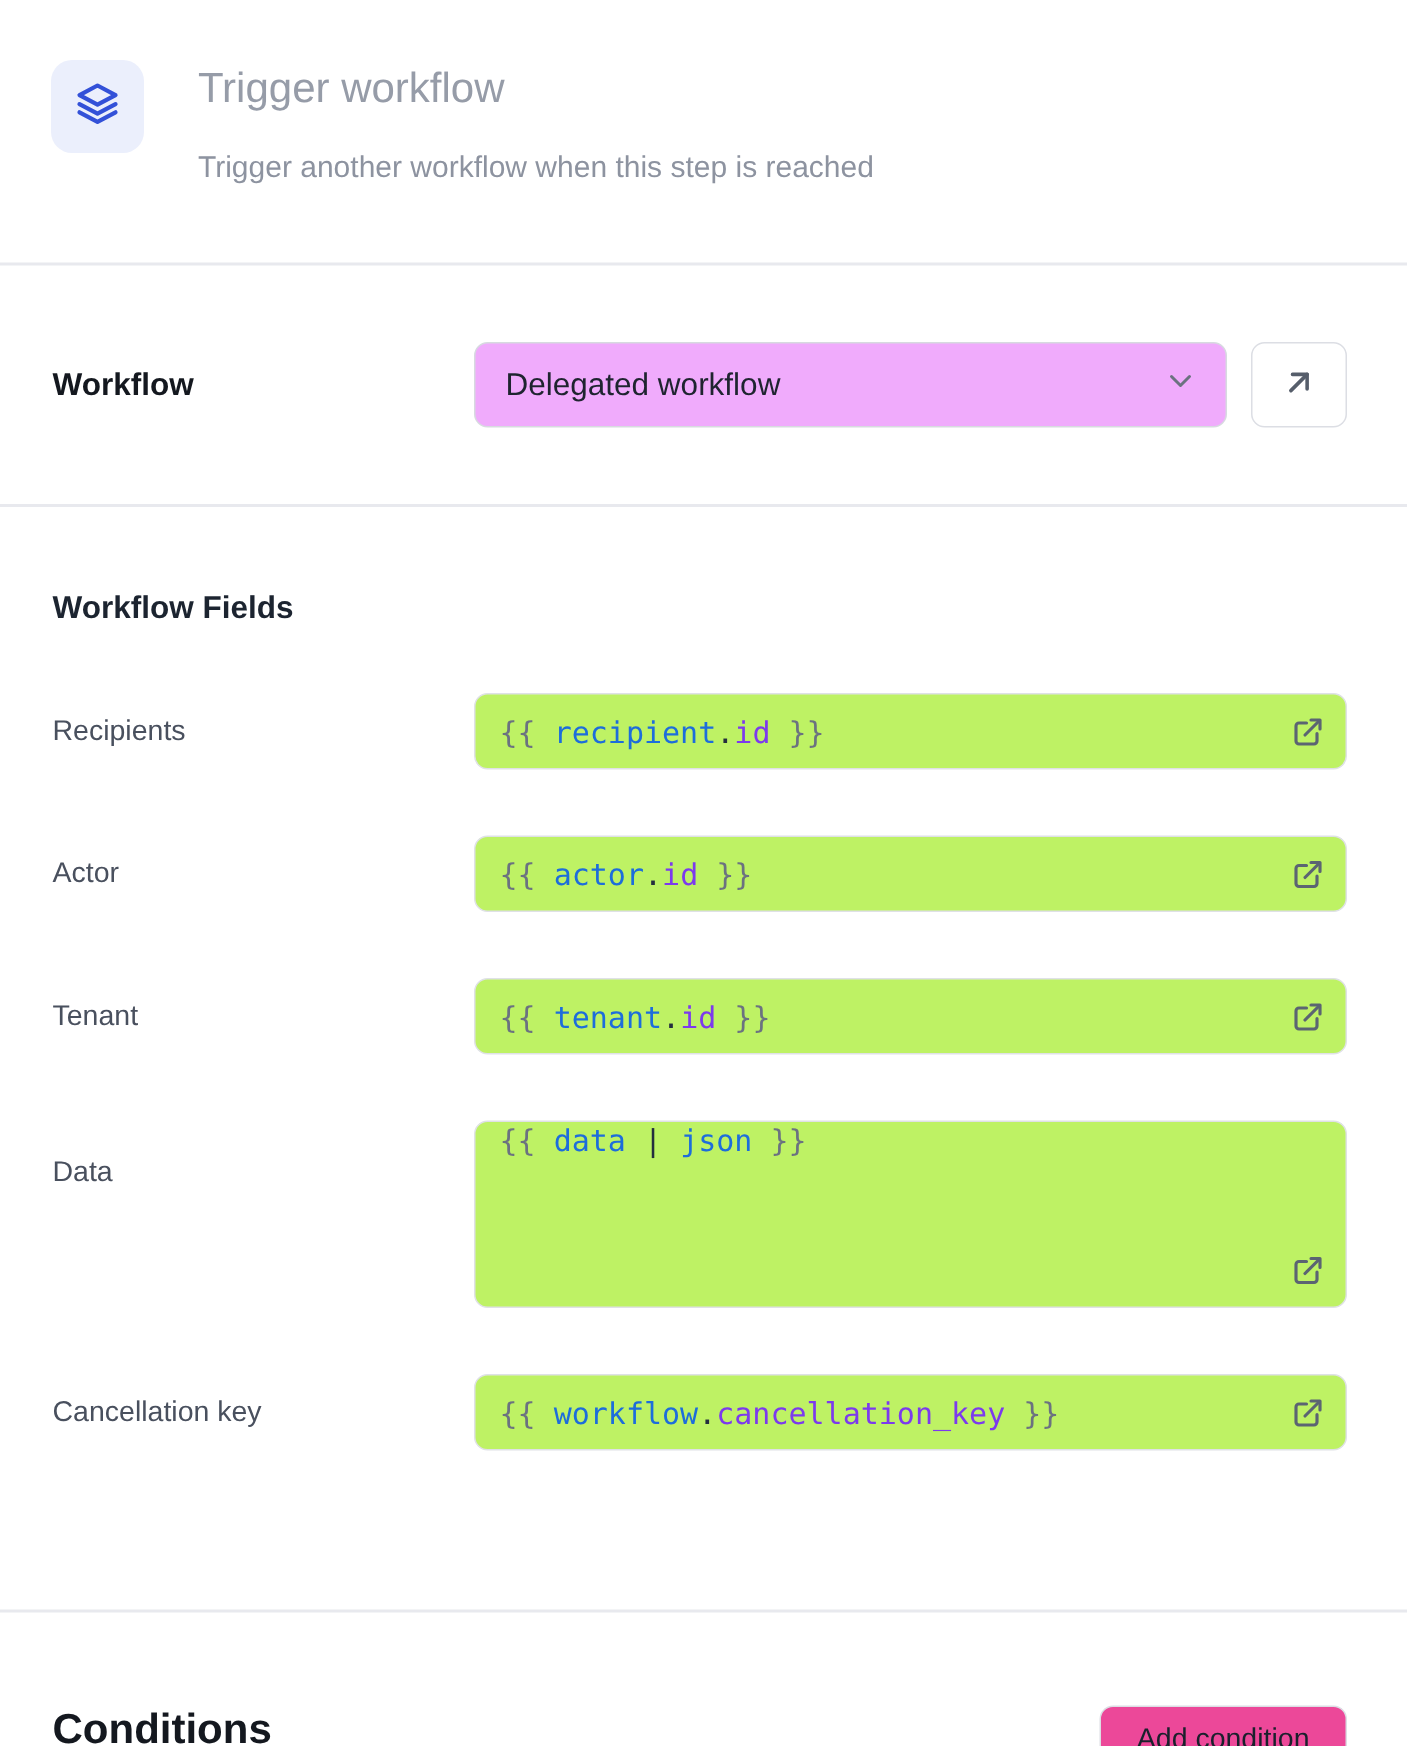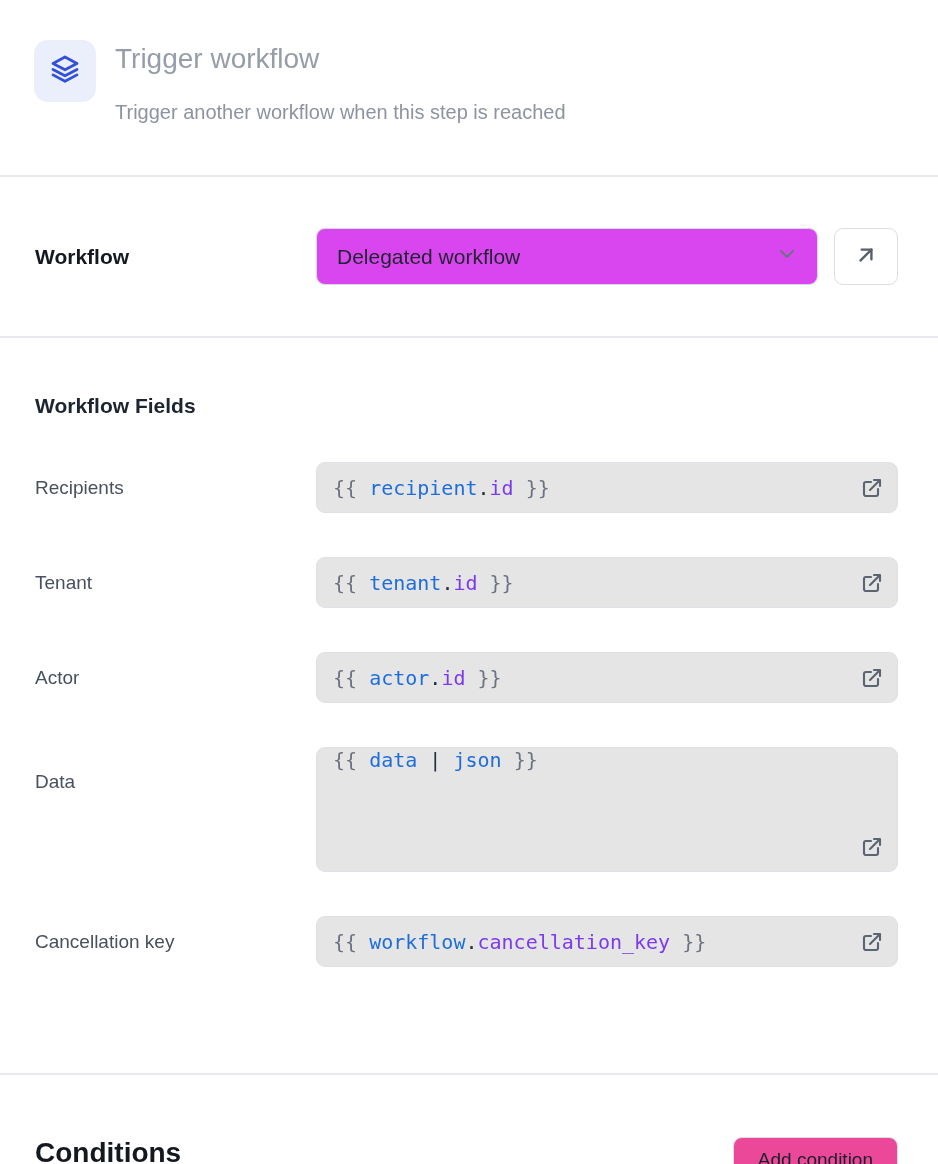--- a/index.html
+++ b/index.html
@@ -10,21 +10,21 @@
     color: #1a202c;
     overflow: hidden;
     position: relative;
   }
 
   
   .header {
     height: 177px;
     padding: 40px 40px 0 34px;
     display: flex;
-    gap: 19px;
+    gap: 36px;
     border-bottom: 2px solid #e8e9ee;
   }
   .step-icon-box {
     width: 62px; height: 62px; flex: 0 0 62px;
     background: #ebeffc;
     border-radius: 14px;
     display: flex; align-items: center; justify-content: center;
   }
   .step-icon-box svg { width: 32px; height: 32px; stroke: #3351d8; }
   .header-text { padding-top: 2px; }
@@ -41,21 +41,21 @@
     display: flex; align-items: center;
     padding: 0 40px 0 35px;
   }
   .row-label {
     width: 281px; flex: 0 0 281px;
     font-size: 21px; font-weight: 700; color: #14181f;
   }
   .select-box {
     flex: 1; height: 57px;
     border: 1px solid #d7dae0; border-radius: 9px;
-    background: #d946ef;
+    background: #f0abfc;
     display: flex; align-items: center; justify-content: space-between;
     padding: 0 18px 0 20px;
     font-size: 21px; color: #1f2430;
     cursor: pointer;
   }
   .select-box svg { width: 24px; height: 24px; stroke: #6b7280; }
   .open-btn {
     width: 64px; height: 57px; flex: 0 0 64px;
     margin-left: 16px;
     border: 1px solid #dcdee4; border-radius: 9px;
@@ -80,21 +80,21 @@
   .field-row.multiline { align-items: flex-start; }
   .field-label {
     width: 281px; flex: 0 0 281px;
     font-size: 19px; color: #49505e;
   }
   .field-row.multiline .field-label { padding-top: 24px; }
   .code-input {
     flex: 1; position: relative;
     min-height: 51px;
     border: 1px solid #dfe1e6; border-radius: 9px;
-    background: #e5e5e5;
+    background: #bef264;
     display: flex; align-items: center;
     padding: 0 50px 0 16px;
     font-family: "DejaVu Sans Mono", monospace;
     font-size: 20px;
     cursor: text;
   }
   .field-row.multiline .code-input {
     min-height: 125px;
     align-items: flex-start;
   }
@@ -184,37 +184,37 @@
         <svg viewBox="0 0 24 24" fill="none" stroke-width="2.1" stroke-linecap="round" stroke-linejoin="round">
           <path d="M18 13v5a2 2 0 0 1-2 2H6a2 2 0 0 1-2-2V8a2 2 0 0 1 2-2h5"></path>
           <polyline points="14 4 20 4 20 10"></polyline>
           <line x1="10" y1="14" x2="19.5" y2="4.5"></line>
         </svg>
       </span>
     </div>
   </div>
 
   <div class="field-row">
+    <div class="field-label">Actor</div>
+    <div class="code-input">
+      <code class="code-text"><span class="tok-brace">{{ </span><span class="tok-variable">actor</span><span class="tok-punct">.</span><span class="tok-property">id</span><span class="tok-brace"> }}</span></code>
+      <span class="ext-icon">
+        <svg viewBox="0 0 24 24" fill="none" stroke-width="2.1" stroke-linecap="round" stroke-linejoin="round">
+          <path d="M18 13v5a2 2 0 0 1-2 2H6a2 2 0 0 1-2-2V8a2 2 0 0 1 2-2h5"></path>
+          <polyline points="14 4 20 4 20 10"></polyline>
+          <line x1="10" y1="14" x2="19.5" y2="4.5"></line>
+        </svg>
+      </span>
+    </div>
+  </div>
+
+  <div class="field-row">
     <div class="field-label">Tenant</div>
     <div class="code-input">
       <code class="code-text"><span class="tok-brace">{{ </span><span class="tok-variable">tenant</span><span class="tok-punct">.</span><span class="tok-property">id</span><span class="tok-brace"> }}</span></code>
-      <span class="ext-icon">
-        <svg viewBox="0 0 24 24" fill="none" stroke-width="2.1" stroke-linecap="round" stroke-linejoin="round">
-          <path d="M18 13v5a2 2 0 0 1-2 2H6a2 2 0 0 1-2-2V8a2 2 0 0 1 2-2h5"></path>
-          <polyline points="14 4 20 4 20 10"></polyline>
-          <line x1="10" y1="14" x2="19.5" y2="4.5"></line>
-        </svg>
-      </span>
-    </div>
-  </div>
-
-  <div class="field-row">
-    <div class="field-label">Actor</div>
-    <div class="code-input">
-      <code class="code-text"><span class="tok-brace">{{ </span><span class="tok-variable">actor</span><span class="tok-punct">.</span><span class="tok-property">id</span><span class="tok-brace"> }}</span></code>
       <span class="ext-icon">
         <svg viewBox="0 0 24 24" fill="none" stroke-width="2.1" stroke-linecap="round" stroke-linejoin="round">
           <path d="M18 13v5a2 2 0 0 1-2 2H6a2 2 0 0 1-2-2V8a2 2 0 0 1 2-2h5"></path>
           <polyline points="14 4 20 4 20 10"></polyline>
           <line x1="10" y1="14" x2="19.5" y2="4.5"></line>
         </svg>
       </span>
     </div>
   </div>
 

